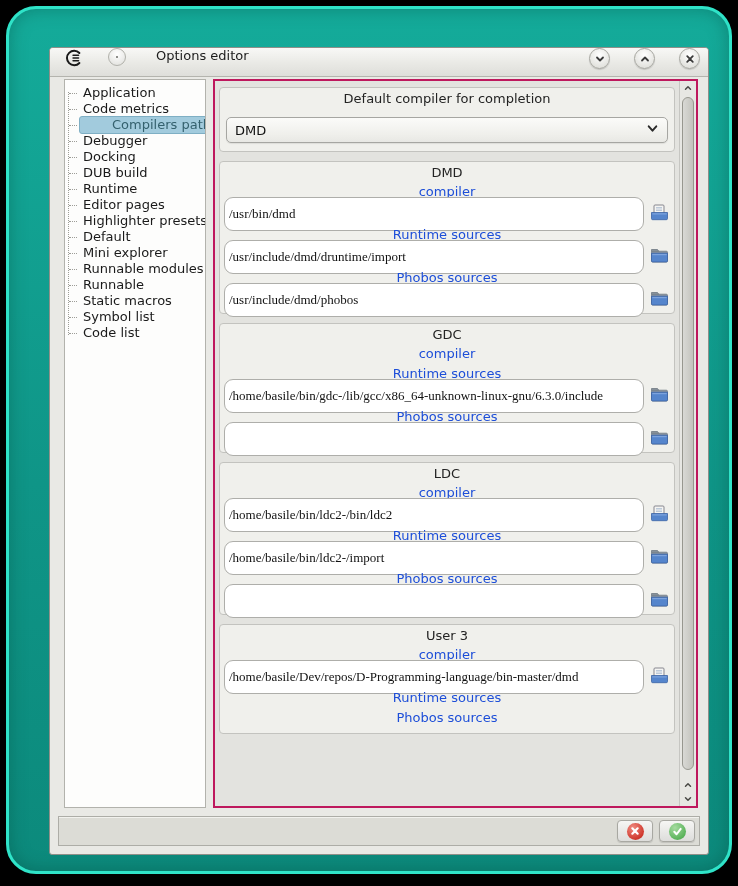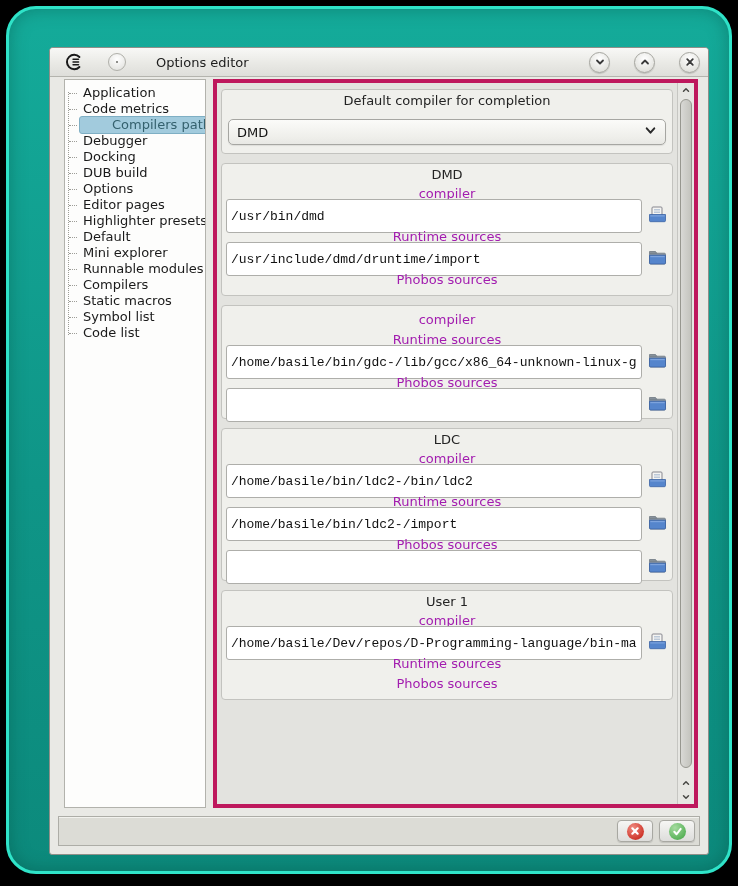--- a/index.html
+++ b/index.html
@@ -4,21 +4,21 @@
 <style>
   html,body{margin:0;padding:0;width:738px;height:886px;background:#000;overflow:hidden;
     font-family:"DejaVu Sans","Liberation Sans",sans-serif;}
   .frame{position:absolute;left:6px;top:6px;right:6px;bottom:12px;border-radius:30px;
     background:linear-gradient(180deg,#14ab9a 0%,#0f9587 55%,#0c8a7c 100%);
     border:3px solid #2fe3c8;box-shadow:inset 0 0 18px rgba(0,60,50,.35);}
   .window{position:absolute;left:40px;top:38px;width:660px;height:808px;background:#e9e9e5;
     border:1px solid #8f8f89;border-radius:4px 4px 3px 3px;box-sizing:border-box;
     display:flex;flex-direction:column;overflow:hidden;}
   
-  .titlebar{height:28px;flex:0 0 28px;display:flex;align-items:center;gap:24px;padding:0 8px 0 14px;
+  .titlebar{height:28px;flex:0 0 28px;display:flex;gap:24px;padding:0 8px 0 14px;
     background:linear-gradient(180deg,#f8f8f6 0%,#e9e9e5 55%,#dededa 100%);
     border-bottom:1px solid #b4b4ae;}
   .app-icon{width:20px;height:20px;display:inline-flex;align-items:center;justify-content:center;}
   .menu-btn{width:18px;height:18px;border-radius:50%;border:1px solid #b0b0aa;
     background:radial-gradient(circle at 50% 32%,#ffffff,#dededa);display:inline-flex;
     align-items:center;justify-content:center;box-sizing:border-box;}
   .menu-btn .dot{width:2px;height:2px;border-radius:50%;background:#6a6a66;}
   .title-text{font-size:13px;color:#1c1c1c;margin-left:6px;}
   .tb-spacer{flex:1;}
   .wbtn{width:21px;height:21px;border-radius:50%;border:1px solid #a6a6a0;box-sizing:border-box;
@@ -31,32 +31,32 @@
   .tree{position:relative;}
   .tree::before{content:"";position:absolute;left:3px;top:7px;height:243px;width:0;
     border-left:1px dotted #9d9d97;}
   .tree-item{height:16px;line-height:16px;font-size:13px;color:#1a1a1a;display:flex;
     align-items:center;white-space:nowrap;cursor:pointer;}
   .tree-stub{display:inline-block;width:8px;height:0;border-top:1px dotted #9d9d97;
     margin:0 2px 0 4px;flex:0 0 8px;}
   .tree-label{padding:0 3px;border-radius:3px;border:1px solid transparent;}
   .tree-item.selected .tree-label{background:#a2cbdd;border-color:#7fafc4;color:#34616e;padding-left:32px;}
   .splitter{flex:0 0 7px;cursor:col-resize;}
-  .mainpanel{flex:1;margin:0 10px 6px 0;border:4px solid #be185d;background:#e3e3df;
+  .mainpanel{flex:1;margin:0 10px 6px 0;border:2px solid #be185d;background:#e3e3df;
     box-sizing:border-box;display:flex;min-width:0;}
   .scrollviewport{flex:1;overflow:hidden;padding:6px 4px 0 4px;min-width:0;}
   
   .groupbox{background:#f0f0ec;border:1px solid #c3c3bf;border-radius:4px;padding:3px 4px;
     margin-bottom:9px;box-sizing:border-box;}
   .grouptitle{height:16px;line-height:16px;text-align:center;font-size:13px;color:#232323;}
-  .fieldlabel{height:16px;line-height:16px;text-align:center;font-size:13px;color:#a21caf;
+  .fieldlabel{height:16px;line-height:16px;text-align:center;font-size:13px;color:#1d4ed8;
     margin:3px 0 4px 0;}
   .fieldrow{height:20px;display:flex;align-items:center;gap:4px;}
-  .pathinput{flex:1;height:20px;box-sizing:border-box;border:1px solid #aeaeaa;border-radius:3px;
-    background:#ffffff;font-family:Liberation Mono, monospace;font-size:13px;
+  .pathinput{flex:1;height:20px;box-sizing:border-box;border:1px solid #aeaeaa;border-radius:9px;
+    background:#ffffff;font-family:Liberation Serif, serif;font-size:13px;
     color:#111;padding:16px 4px;min-width:0;outline:none;}
   .iconbtn{flex:0 0 22px;height:20px;display:inline-flex;align-items:center;justify-content:center;
     cursor:pointer;}
   .combobox{height:24px;margin:10px 2px 4px 2px;border:1px solid #a6a6a2;border-radius:5px;
     background:linear-gradient(180deg,#fbfbf9 0%,#efefeb 70%,#e8e8e4 100%);display:flex;
     align-items:center;padding:0 8px;font-size:13px;color:#111;cursor:pointer;
     box-shadow:0 1px 1px rgba(0,0,0,.08);}
   .combo-value{flex:1;}
   
   .vscrollbar{flex:0 0 16px;display:flex;flex-direction:column;border-left:1px solid #c6c6c2;
@@ -134,21 +134,21 @@
             <div class="tree-item">
               <span class="tree-stub"></span>
               <span class="tree-label">Docking</span>
             </div>
             <div class="tree-item">
               <span class="tree-stub"></span>
               <span class="tree-label">DUB build</span>
             </div>
             <div class="tree-item">
               <span class="tree-stub"></span>
-              <span class="tree-label">Options</span>
+              <span class="tree-label">Runtime</span>
             </div>
             <div class="tree-item">
               <span class="tree-stub"></span>
               <span class="tree-label">Editor pages</span>
             </div>
             <div class="tree-item">
               <span class="tree-stub"></span>
               <span class="tree-label">Highlighter presets</span>
             </div>
             <div class="tree-item">
@@ -158,21 +158,21 @@
             <div class="tree-item">
               <span class="tree-stub"></span>
               <span class="tree-label">Mini explorer</span>
             </div>
             <div class="tree-item">
               <span class="tree-stub"></span>
               <span class="tree-label">Runnable modules</span>
             </div>
             <div class="tree-item">
               <span class="tree-stub"></span>
-              <span class="tree-label">Compilers</span>
+              <span class="tree-label">Runnable</span>
             </div>
             <div class="tree-item">
               <span class="tree-stub"></span>
               <span class="tree-label">Static macros</span>
             </div>
             <div class="tree-item">
               <span class="tree-stub"></span>
               <span class="tree-label">Symbol list</span>
             </div>
             <div class="tree-item">
@@ -217,22 +217,34 @@
                 <span class="iconbtn">
                   <span><svg width="19" height="17" viewBox="0 0 19 17">
                       <path d="M1.5 2.5 h6 l1.6 2.2 h-7.6 z" fill="#8e98a2" stroke="#6f7982" stroke-width="0.8"></path>
                       <rect x="1.5" y="4.2" width="16" height="10.8" rx="1.2" fill="#8e98a2" stroke="#6f7982" stroke-width="0.8"></rect>
                       <path d="M1.5 6.2 h16 v7.6 a1.2 1.2 0 0 1 -1.2 1.2 h-13.6 a1.2 1.2 0 0 1 -1.2 -1.2 z" fill="#5585cc" stroke="#3b63a4" stroke-width="0.8"></path>
                       <path d="M2.3 7 h14.4 v1.2 h-14.4 z" fill="#7da3dd"></path>
                     </svg></span>
                 </span>
               </div>
               <div class="fieldlabel">Phobos sources</div>
+              <div class="fieldrow">
+                <input type="text" class="pathinput" value="/usr/include/dmd/phobos" style="">
+                <span class="iconbtn">
+                  <span><svg width="19" height="17" viewBox="0 0 19 17">
+                      <path d="M1.5 2.5 h6 l1.6 2.2 h-7.6 z" fill="#8e98a2" stroke="#6f7982" stroke-width="0.8"></path>
+                      <rect x="1.5" y="4.2" width="16" height="10.8" rx="1.2" fill="#8e98a2" stroke="#6f7982" stroke-width="0.8"></rect>
+                      <path d="M1.5 6.2 h16 v7.6 a1.2 1.2 0 0 1 -1.2 1.2 h-13.6 a1.2 1.2 0 0 1 -1.2 -1.2 z" fill="#5585cc" stroke="#3b63a4" stroke-width="0.8"></path>
+                      <path d="M2.3 7 h14.4 v1.2 h-14.4 z" fill="#7da3dd"></path>
+                    </svg></span>
+                </span>
+              </div>
             </div>
             <div class="groupbox">
+              <div class="grouptitle">GDC</div>
               <div class="fieldlabel">compiler</div>
               <div class="fieldlabel">Runtime sources</div>
               <div class="fieldrow">
                 <input type="text" class="pathinput" value="/home/basile/bin/gdc-/lib/gcc/x86_64-unknown-linux-gnu/6.3.0/include" style="">
                 <span class="iconbtn">
                   <span><svg width="19" height="17" viewBox="0 0 19 17">
                       <path d="M1.5 2.5 h6 l1.6 2.2 h-7.6 z" fill="#8e98a2" stroke="#6f7982" stroke-width="0.8"></path>
                       <rect x="1.5" y="4.2" width="16" height="10.8" rx="1.2" fill="#8e98a2" stroke="#6f7982" stroke-width="0.8"></rect>
                       <path d="M1.5 6.2 h16 v7.6 a1.2 1.2 0 0 1 -1.2 1.2 h-13.6 a1.2 1.2 0 0 1 -1.2 -1.2 z" fill="#5585cc" stroke="#3b63a4" stroke-width="0.8"></path>
                       <path d="M2.3 7 h14.4 v1.2 h-14.4 z" fill="#7da3dd"></path>
@@ -286,21 +298,21 @@
                   <span><svg width="19" height="17" viewBox="0 0 19 17">
                       <path d="M1.5 2.5 h6 l1.6 2.2 h-7.6 z" fill="#8e98a2" stroke="#6f7982" stroke-width="0.8"></path>
                       <rect x="1.5" y="4.2" width="16" height="10.8" rx="1.2" fill="#8e98a2" stroke="#6f7982" stroke-width="0.8"></rect>
                       <path d="M1.5 6.2 h16 v7.6 a1.2 1.2 0 0 1 -1.2 1.2 h-13.6 a1.2 1.2 0 0 1 -1.2 -1.2 z" fill="#5585cc" stroke="#3b63a4" stroke-width="0.8"></path>
                       <path d="M2.3 7 h14.4 v1.2 h-14.4 z" fill="#7da3dd"></path>
                     </svg></span>
                 </span>
               </div>
             </div>
             <div class="groupbox">
-              <div class="grouptitle">User 1</div>
+              <div class="grouptitle">User 3</div>
               <div class="fieldlabel">compiler</div>
               <div class="fieldrow">
                 <input type="text" class="pathinput" value="/home/basile/Dev/repos/D-Programming-language/bin-master/dmd" style="">
                 <span class="iconbtn">
                   <span><svg width="19" height="17" viewBox="0 0 19 17">
                       <rect x="4" y="1" width="10" height="11" rx="1" fill="#f4f4f2" stroke="#87878f" stroke-width="1"></rect>
                       <rect x="6" y="3.2" width="6" height="1.2" fill="#aebfd2"></rect>
                       <rect x="6" y="5.6" width="6" height="1.2" fill="#aebfd2"></rect>
                       <path d="M1.5 8.5 h16 v6 a1.2 1.2 0 0 1 -1.2 1.2 h-13.6 a1.2 1.2 0 0 1 -1.2 -1.2 z" fill="#5585cc" stroke="#3b63a4" stroke-width="0.8"></path>
                       <path d="M2.3 9.3 h14.4 v1.2 h-14.4 z" fill="#7da3dd"></path>

